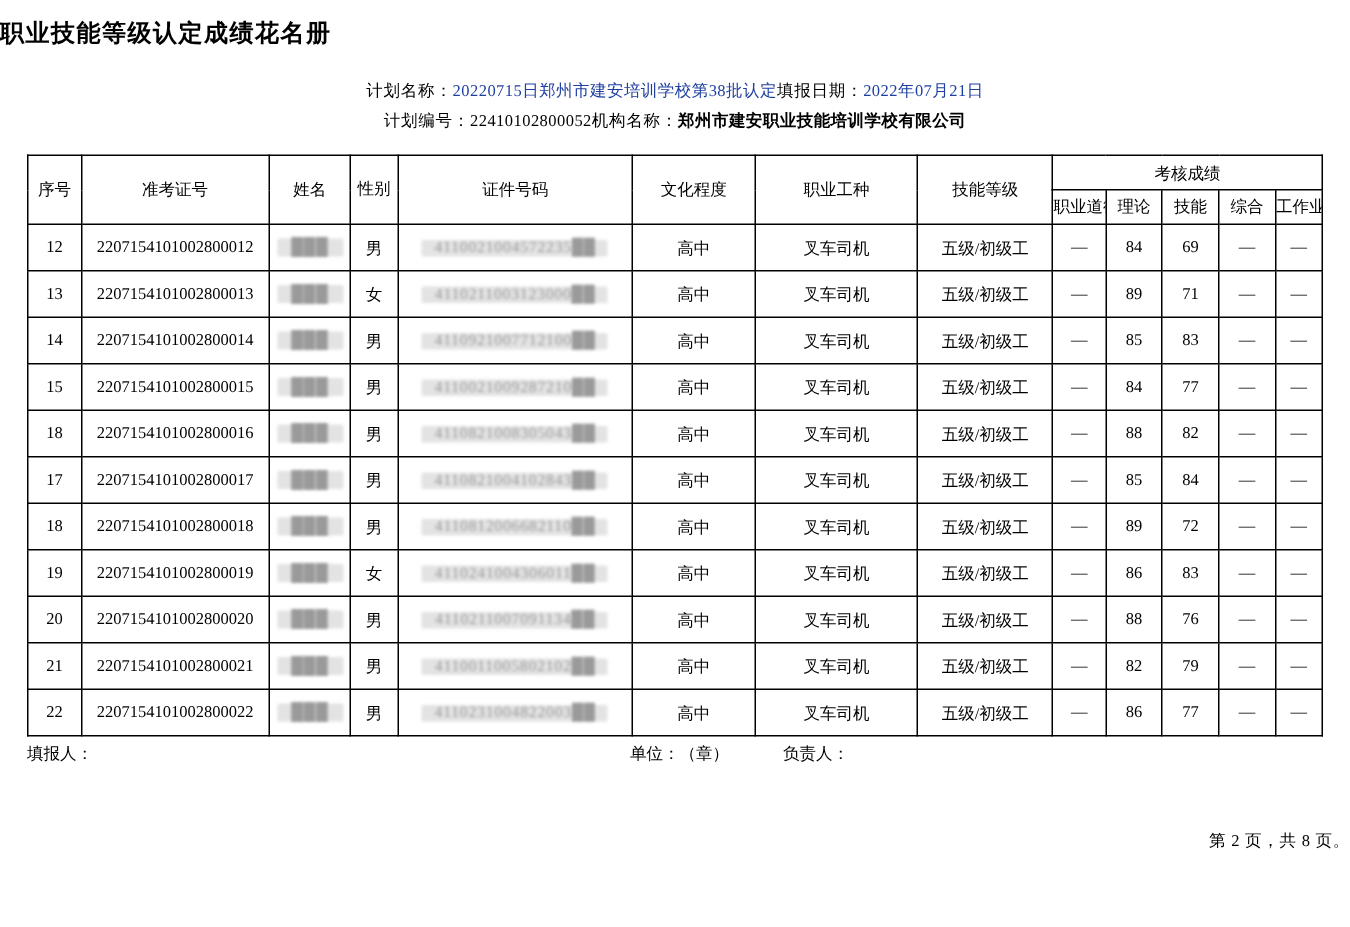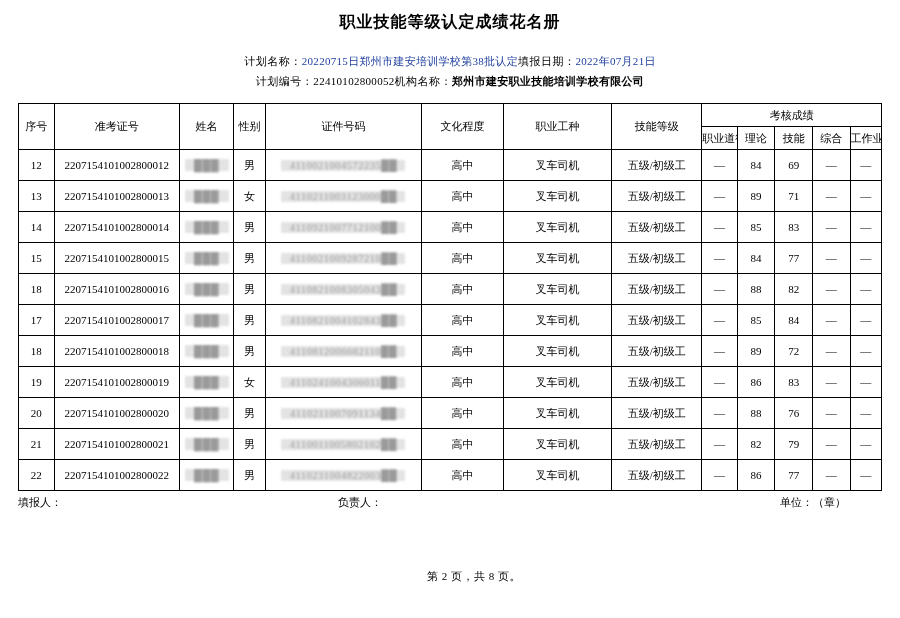--- a/index.html
+++ b/index.html
@@ -16,21 +16,21 @@
     overflow: hidden;
   }
   .page {
     width: 900px;
     height: 618px;
     position: relative;
     box-sizing: border-box;
     padding: 0;
   }
   .doc-title {
-    text-align: center;
+    text-align: left;
     font-size: 16px;
     font-weight: bold;
     letter-spacing: 1px;
     margin-top: 12px;
     margin-bottom: 18px;
     font-family: "Liberation Sans", "DejaVu Sans", sans-serif;
   }
   .meta {
     position: relative;
     margin: 0 18px;
@@ -119,23 +119,23 @@
     align-items: flex-end;
     margin-top: 4px;
   }
   .footer-item {
     white-space: nowrap;
   }
   .f1 { width: 320px; }
   .f2 { width: 360px; }
   .f3 { flex: 1; text-align: right; padding-right: 36px; }
   .pageno {
-    text-align: center;
-    font-size: 11px;
-    margin-top: 34px;
+    text-align: right;
+    font-size: 11px;
+    margin-top: 18px;
     letter-spacing: 0.5px;
     padding-left: 48px;
   }
 </style>
 </head>
 <body>
 
 <div class="page">
 
   <div class="doc-title">职业技能等级认定成绩花名册</div>
@@ -360,20 +360,20 @@
           <td>77</td>
           <td>—</td>
           <td>—</td>
         </tr>
       </tbody>
   </table>
 
   <div class="footer">
     <div class="footer-row">
       <div class="footer-item f1">填报人：</div>
+      <div class="footer-item f3">单位：（章）</div>
       <div class="footer-item f2">负责人：</div>
-      <div class="footer-item f3">单位：（章）</div>
     </div>
   </div>
 
   <div class="pageno">第 2 页，共 8 页。</div>
 
 </div>
 
 </body></html>

